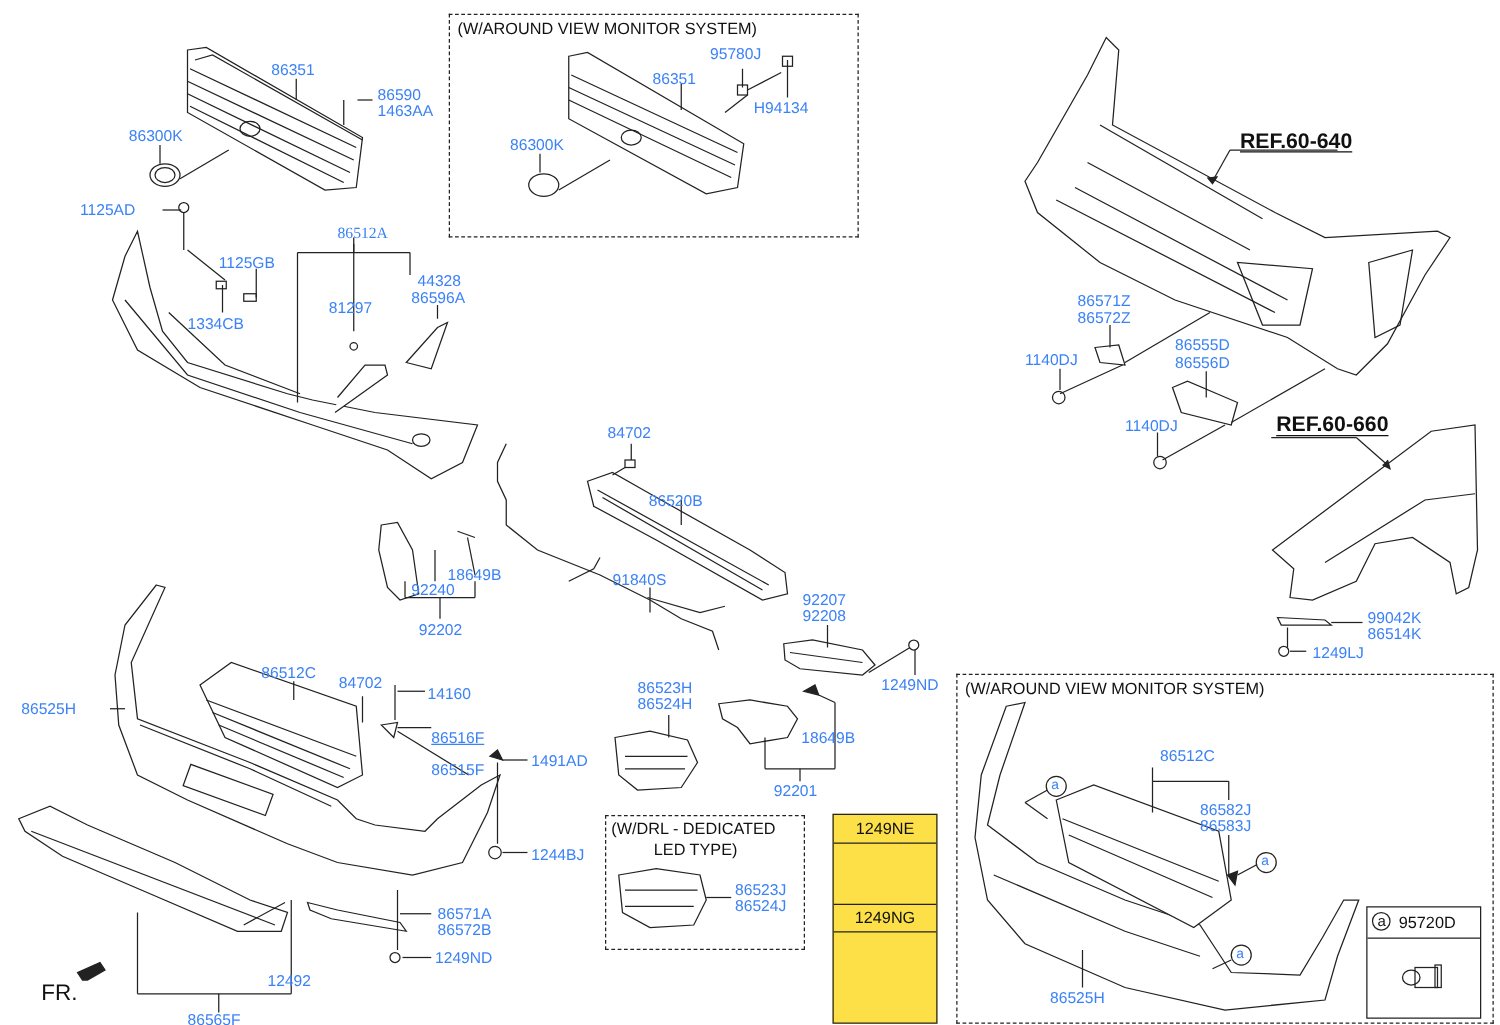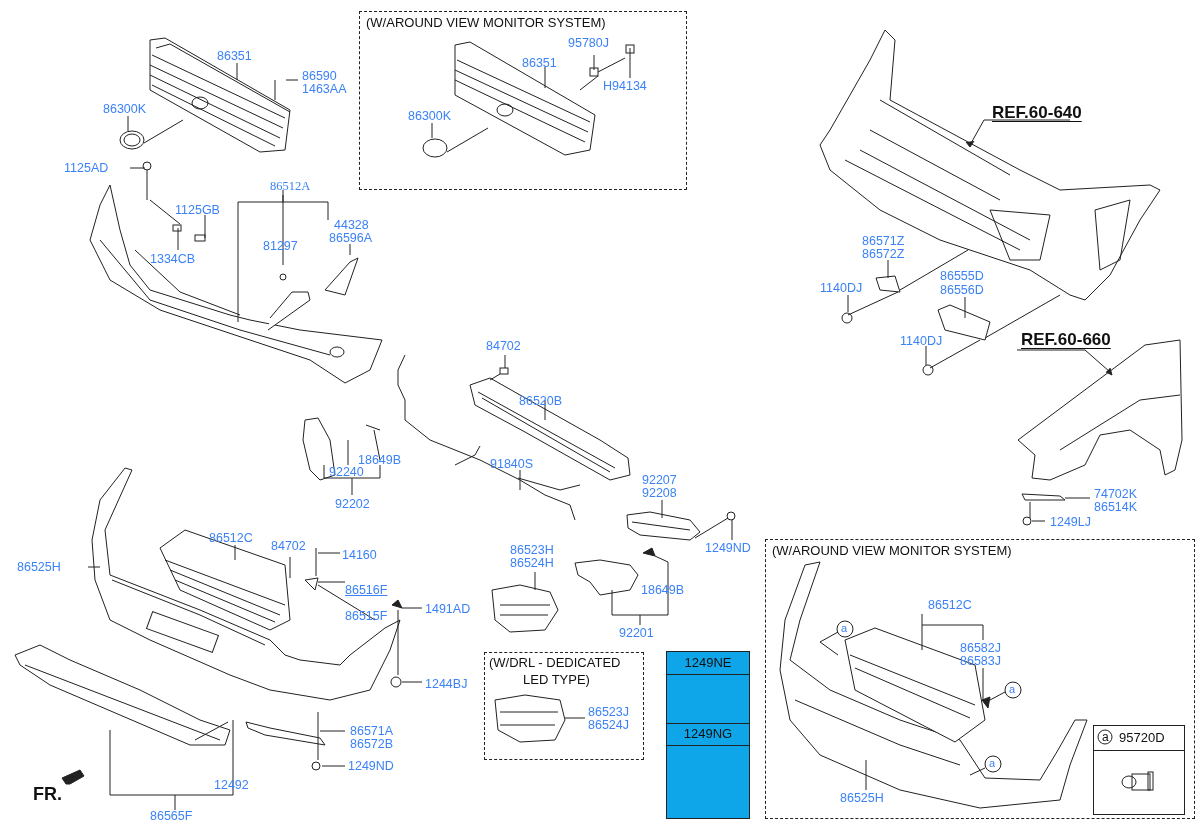--- a/index.html
+++ b/index.html
@@ -3,22 +3,22 @@
 <meta charset="utf-8">
 <style>
   html, body { margin:0; padding:0; background:#ffffff; }
   body { width:1200px; height:820px; position:relative; overflow:hidden;
          font-family:"Liberation Sans", sans-serif; color:#111; }
   #canvas { position:absolute; left:0; top:0; width:1200px; height:820px; }
   .lbl { position:absolute; font-size:12.5px; line-height:13px; white-space:nowrap; color:#3b82f6; cursor:pointer; }
   .ref { position:absolute; font-size:17px; font-weight:bold; white-space:nowrap; text-decoration:underline; text-underline-offset:3px; cursor:pointer; }
   .box { position:absolute; border:1px dashed #222; }
   .boxtitle { position:absolute; font-size:13px; white-space:nowrap; }
-  .solidbox { position:absolute; border:1px solid #222; background:#0ea5e9; }
-  .fr { position:absolute; font-size:18px; font-weight:bold; }
+  .solidbox { position:absolute; border:1px solid #222; background:#fde047; }
+  .fr { position:absolute; font-size:18px; font-weight:normal; }
 </style>
 </head>
 <body>
 
 <svg id="canvas" viewBox="0 0 1200 820" xmlns="http://www.w3.org/2000/svg">
   <g fill="none" stroke="#222" stroke-width="1">
 
     <g>
       <path d="M150,40 L165,38 L290,110 L285,150 L260,152 L150,90 Z" fill="#fff"></path>
       <path d="M152,55 L285,118 M150,65 L283,128 M150,75 L280,138 M152,85 L275,146"></path>
@@ -303,21 +303,21 @@
 <div class="lbl" style="left:334px;top:219px;">44328</div>
 <div class="lbl" style="left:329px;top:232px;">86596A</div>
 
 <div class="lbl" style="left:862px;top:235px;">86571Z</div>
 <div class="lbl" style="left:862px;top:248px;">86572Z</div>
 <div class="lbl" style="left:820px;top:282px;">1140DJ</div>
 <div class="lbl" style="left:940px;top:270px;">86555D</div>
 <div class="lbl" style="left:940px;top:284px;">86556D</div>
 <div class="lbl" style="left:900px;top:335px;">1140DJ</div>
 
-<div class="lbl" style="left:1094px;top:488px;">74702K</div>
+<div class="lbl" style="left:1094px;top:488px;">99042K</div>
 <div class="lbl" style="left:1094px;top:501px;">86514K</div>
 <div class="lbl" style="left:1050px;top:516px;">1249LJ</div>
 
 <div class="lbl" style="left:486px;top:340px;">84702</div>
 <div class="lbl" style="left:519px;top:395px;">86520B</div>
 <div class="lbl" style="left:358px;top:454px;">18649B</div>
 <div class="lbl" style="left:329px;top:466px;">92240</div>
 <div class="lbl" style="left:335px;top:498px;">92202</div>
 <div class="lbl" style="left:490px;top:458px;">91840S</div>
 

